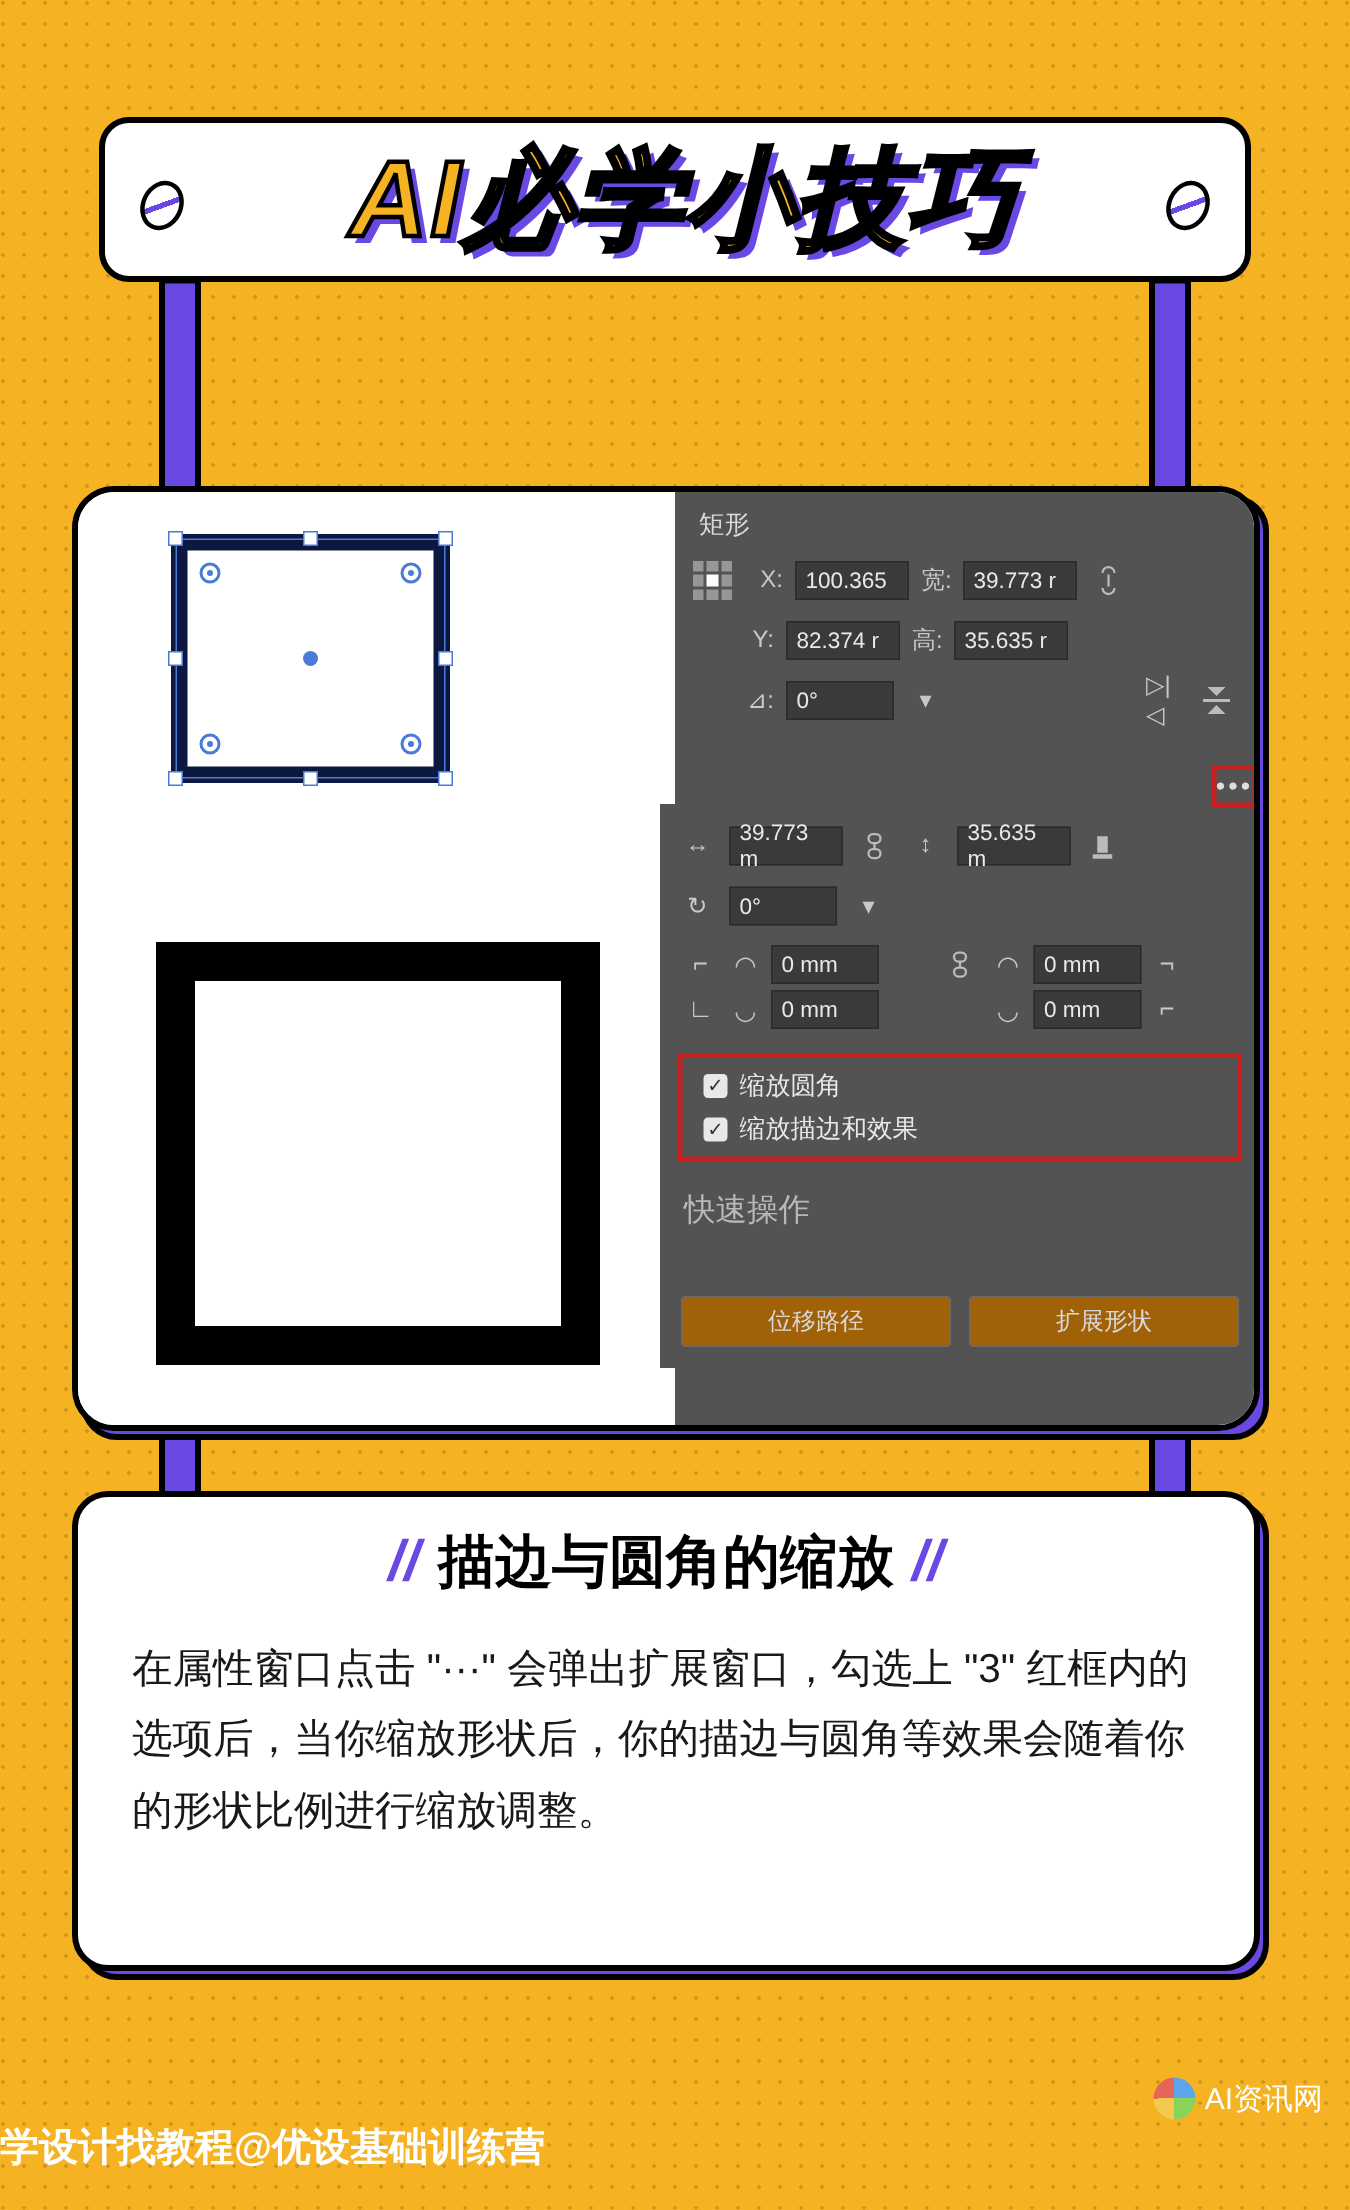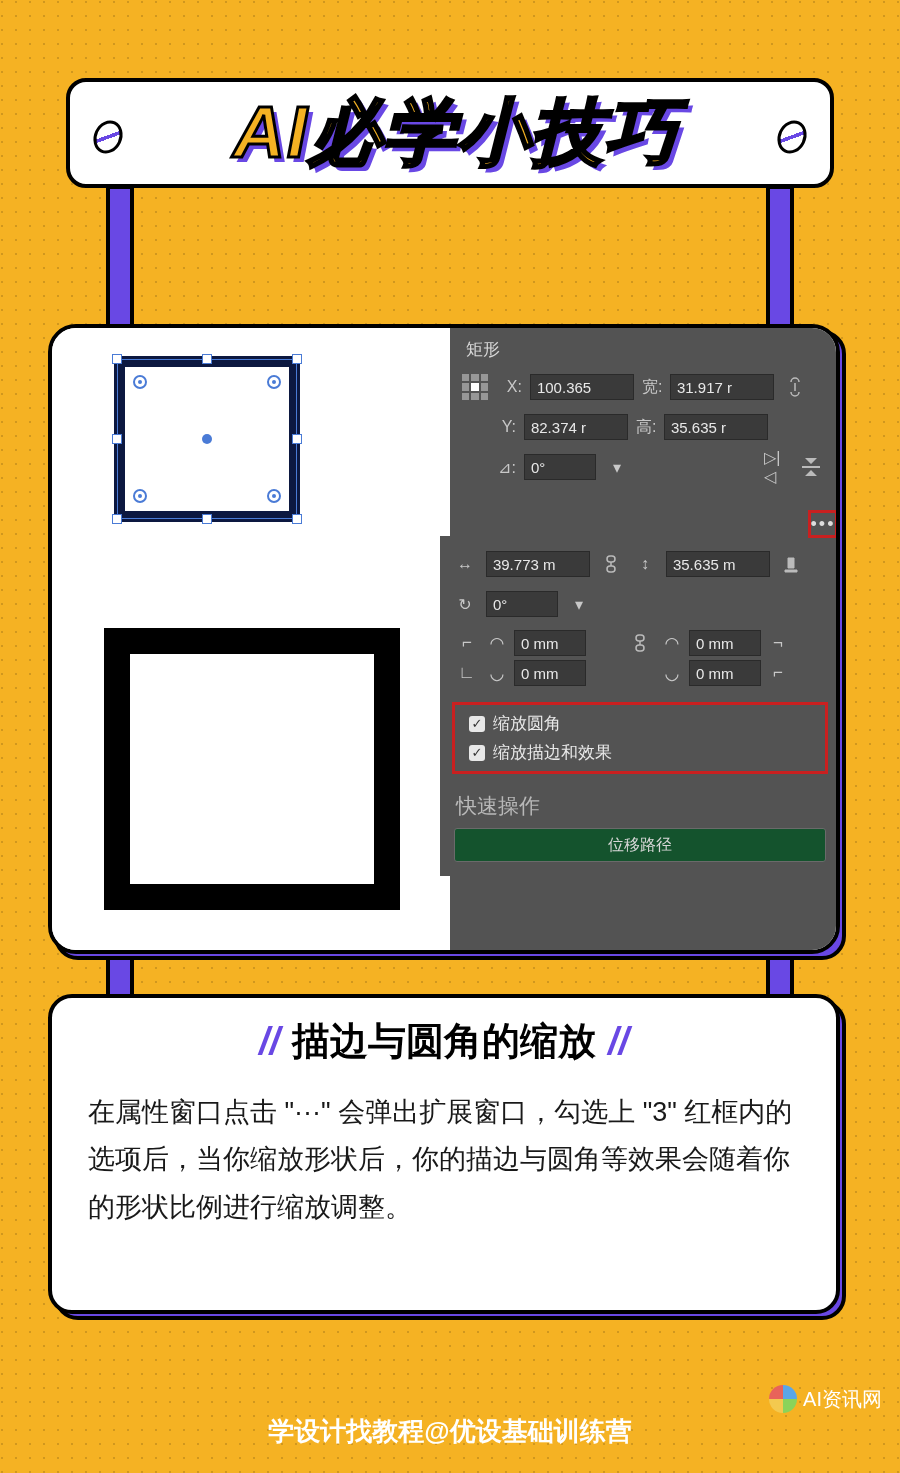--- a/index.html
+++ b/index.html
@@ -94,46 +94,46 @@
 .cw-tl{top:8px;left:8px}.cw-tr{top:8px;right:8px}.cw-bl{bottom:8px;left:8px}.cw-br{bottom:8px;right:8px}
 .center-dot{position:absolute;top:calc(50% - 5px);left:calc(50% - 5px);width:10px;height:10px;background:#4a7bd6;border-radius:50%}
 
 .big-rect { position:absolute; top:300px; left:52px; width:296px; height:282px; background:#fff; border:26px solid #000; }
 
 .panel { width:390px; height:100%; background:#535353; color:#c8c8c8; font-size:17px; position:relative; }
 .panel-row { display:flex; align-items:center; padding:0 12px; height:40px; gap:8px; font-size:16px; }
 .sec-title { padding:10px 16px 6px; color:#d8d8d8; font-size:17px; }
 .label { width:20px; text-align:right; color:#c8c8c8; }
 .field { background:#3a3a3a; border:1px solid #2a2a2a; height:26px; padding:0 6px; color:#e8e8e8; display:inline-flex; align-items:center; font-size:15px; min-width:72px; }
-.field.lg { width:104px; }
+.field.lg { width:76px; }
 .ref-grid { width:26px; height:26px; display:grid; grid-template-columns:repeat(3,1fr); grid-template-rows:repeat(3,1fr); gap:2px; margin-right:6px; }
 .ref-grid span { background:#fff; opacity:.4 }
 .ref-grid span.active { opacity:1 }
 .icon-btn { width:26px; height:26px; display:inline-flex; align-items:center; justify-content:center; color:#c8c8c8; }
 .more-dots { position:absolute; right:-2px; top:182px; width:30px; height:28px; border:3px solid #c92020; display:flex; align-items:center; justify-content:center; color:#ddd; font-size:18px; letter-spacing:2px; z-index:5 }
 .popup { position:absolute; top:208px; left:-10px; right:-4px; background:#535353; padding:8px 0 14px; }
 .corner-grid { display:grid; grid-template-columns:1fr 30px 1fr; gap:4px 4px; padding:6px 14px; align-items:center; }
 .corner-cell { display:flex; align-items:center; gap:4px; }
 .link-col { display:flex; flex-direction:column; align-items:center; gap:2px; }
 .link-icon { width:20px; height:20px; display:flex; align-items:center; justify-content:center; }
 .red-box { border:3px solid #c92020; padding:4px 8px; }
 .chk-row { display:flex; align-items:center; gap:8px; padding:3px 6px; color:#e8e8e8; font-size:17px; }
 .chk { width:16px; height:16px; background:#e8e8e8; border-radius:3px; display:flex; align-items:center; justify-content:center; color:#333; font-size:13px; }
 .qa-title { padding:14px 16px 8px; color:#b8b8b8; font-size:21px; }
 .btn-row { display:flex; gap:12px; padding:0 14px; }
-.ai-btn { flex:1; height:34px; border:1px solid #6a6a6a; background:#14532d; color:#d8d8d8; display:flex; align-items:center; justify-content:center; font-size:16px; border-radius:3px; }
+.ai-btn { flex:1; height:34px; border:1px solid #6a6a6a; background:#a16207; color:#d8d8d8; display:flex; align-items:center; justify-content:center; font-size:16px; border-radius:3px;margin-top:36px; }
 
 .desc-card { position:absolute; top:1000px; left:54px; width:792px; height:320px; background:#6948e4; border:4px solid #000; border-radius:24px; }
 .desc-inner { position:absolute; top:-10px; left:-10px; width:792px; height:320px; background:#fff; border:4px solid #000; border-radius:24px; padding:18px 36px 28px; }
 .desc-heading { display:flex; align-items:center; justify-content:center; gap:12px; margin-bottom:22px; }
 .slashes { color:#6948e4; font-size:38px; font-weight:900; font-style:italic; }
 .desc-title { font-size:38px; font-weight:800; color:#000; }
 .desc-body { font-size:27px; line-height:1.75; color:#191919; }
 
-.footer { position:absolute; bottom:24px; left:0; right:0; text-align:center; color:#fff; font-size:26px; font-weight:600; }
+.footer { position:absolute; bottom:24px; left:0; right:0; color:#fff; font-size:26px; font-weight:600; }
 
 .watermark { position:absolute; right:18px; bottom:60px; display:flex; align-items:center; gap:6px; color:#fff; font-size:20px; font-weight:500; }
 .wm-icon { width:28px; height:28px; border-radius:50%; background:conic-gradient(#5aa6e8 0 90deg, #8ad35a 90deg 180deg, #f3c94f 180deg 270deg, #e8635a 270deg 360deg); }
 </style>
 </head>
 <body>
 
 <div class="pillar left"></div>
 <div class="pillar right"></div>
 
@@ -174,21 +174,21 @@
             <span></span>
             <span class="active"></span>
             <span></span>
             <span></span>
             <span></span>
             <span></span>
         </div>
         <span class="label">X:</span>
         <span class="field lg">100.365</span>
         <span class="label">宽:</span>
-        <span class="field lg">31.917 r</span>
+        <span class="field lg">39.773 r</span>
         <span class="icon-btn">
           <svg width="20" height="20" viewBox="0 0 20 20" stroke="#bbb" fill="none" stroke-width="1.5">
               <path d="M6 5 a3 3 0 1 1 8 0 M6 15 a3 3 0 1 0 8 0 M10 6 v8"></path>
             </svg>
         </span>
       </div>
 
       <div class="panel-row">
         <div style="width:26px"></div>
         <span class="label">Y:</span>
@@ -281,20 +281,21 @@
             <div class="chk-row">
               <span class="chk">✓</span>
               <span>缩放描边和效果</span>
             </div>
           </div>
         </div>
 
         <div class="qa-title">快速操作</div>
         <div class="btn-row">
           <div class="ai-btn">位移路径</div>
+          <div class="ai-btn">扩展形状</div>
         </div>
       </div>
     </div>
   </div>
 </div>
 
 <div class="desc-card">
   <div class="desc-inner">
     <div class="desc-heading">
       <span class="slashes">//</span>

